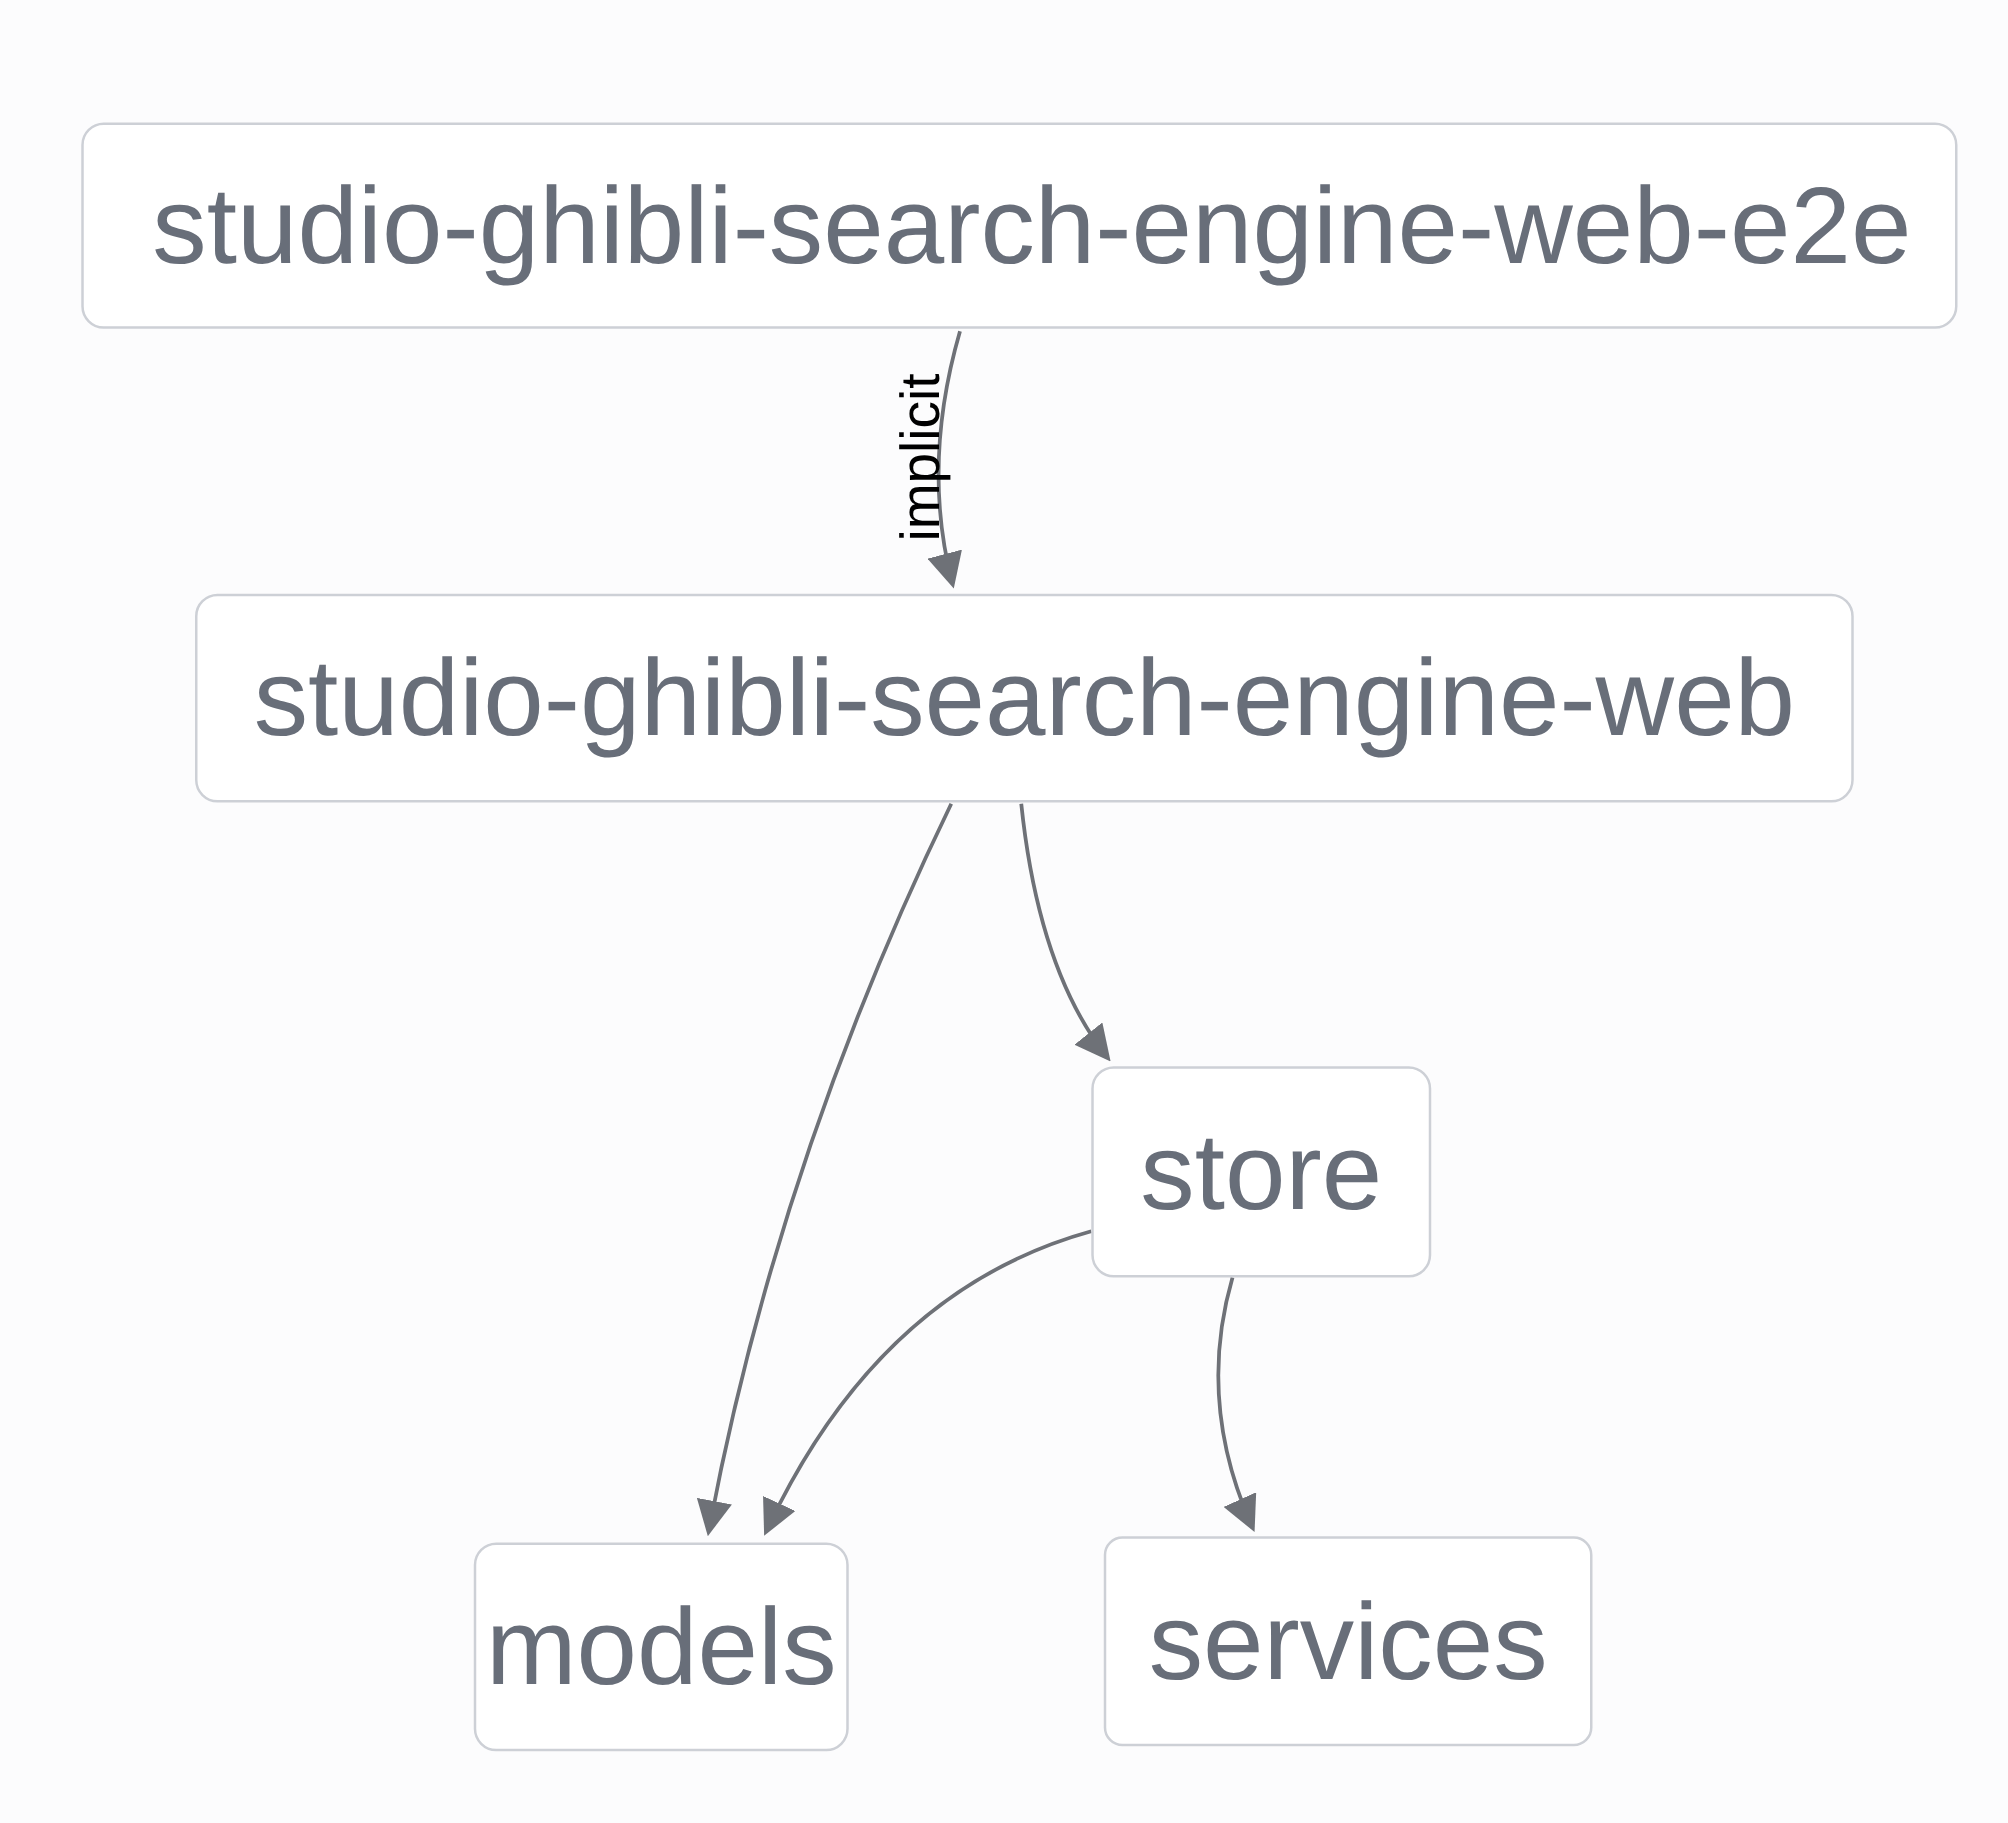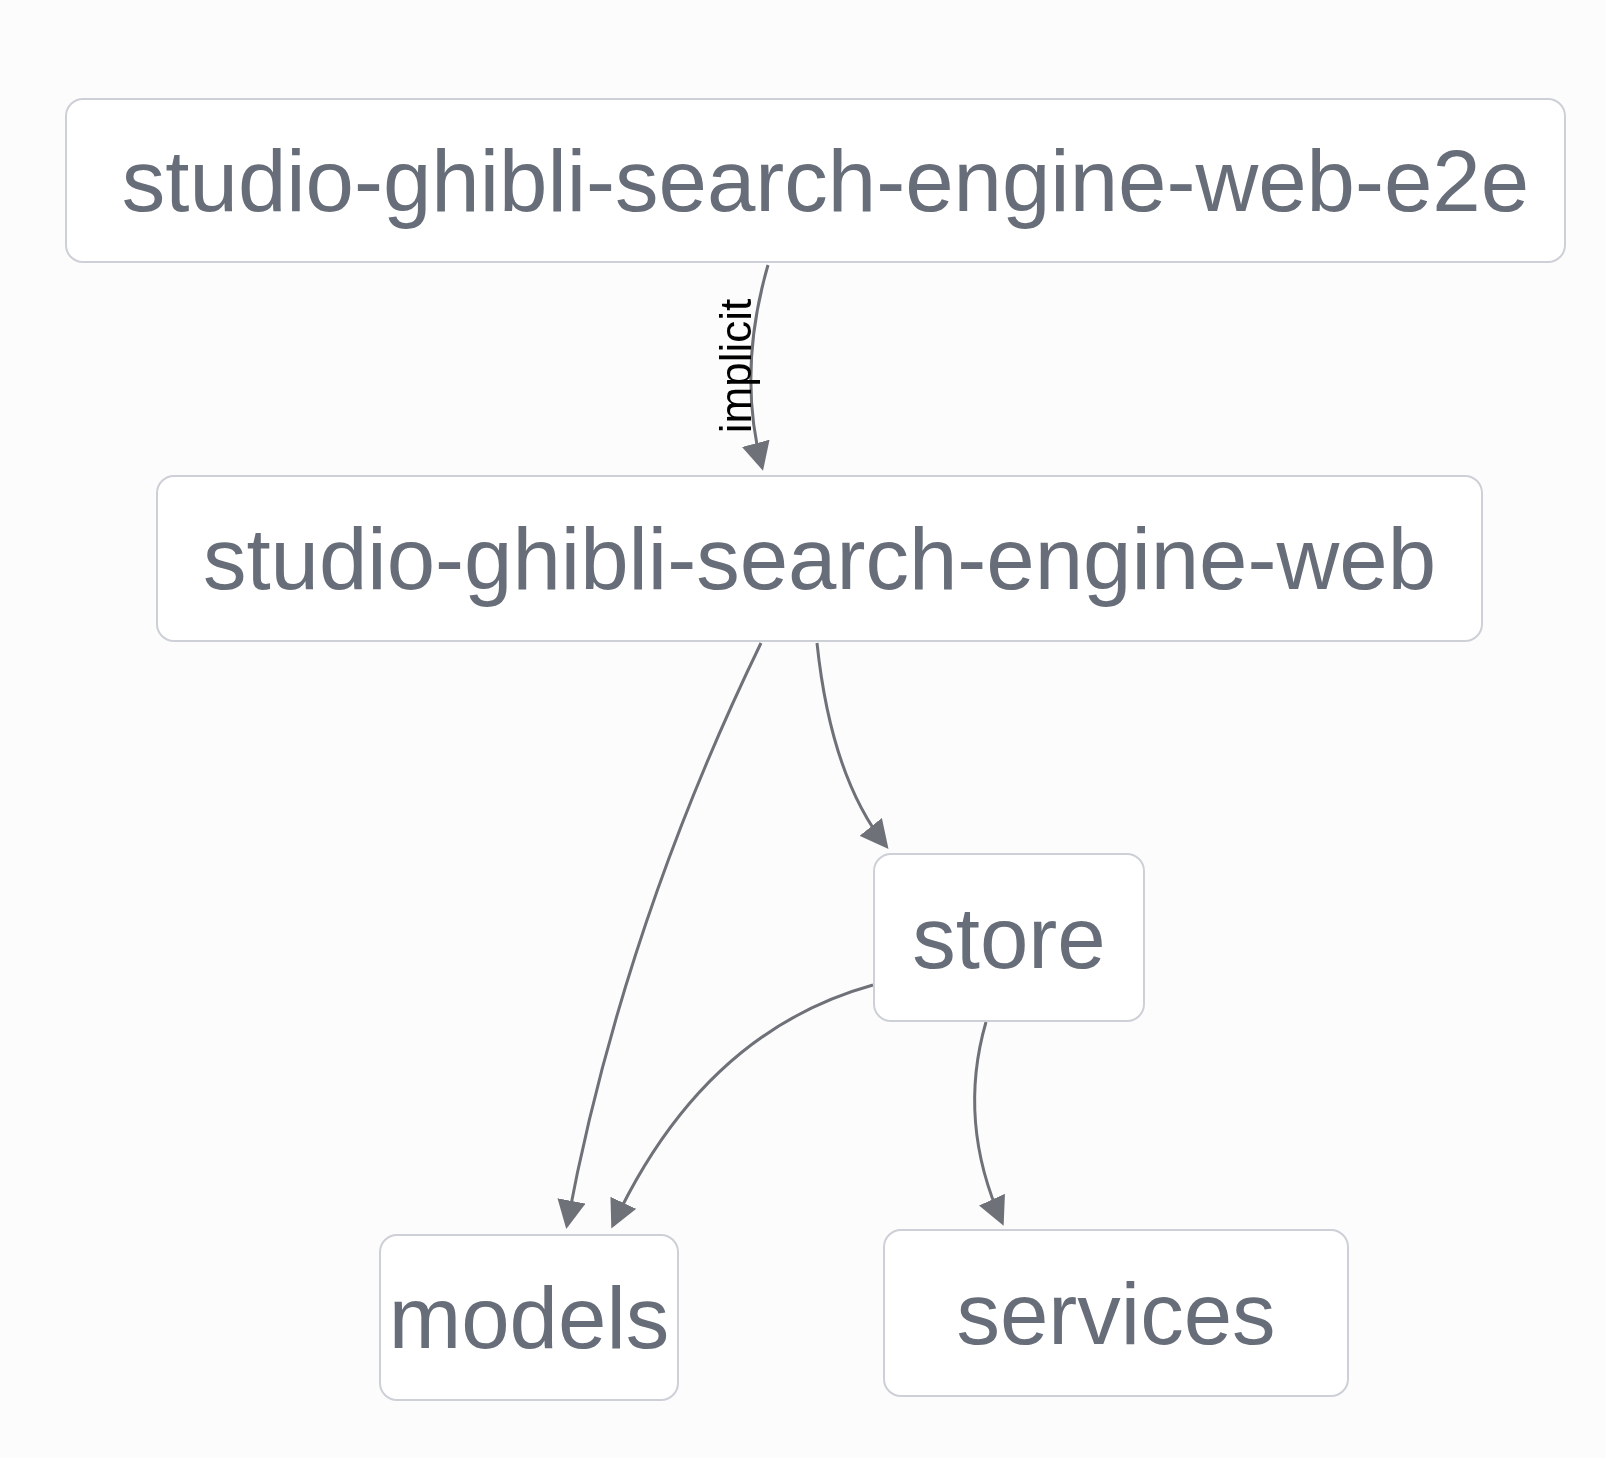--- a/index.html
+++ b/index.html
@@ -46,21 +46,21 @@
   .node-label {
     color: #686e79;
     font-size: 87px;
     line-height: 1;
     white-space: nowrap;
   }
   .node-e2e      { left: 65px;  top: 98px;   width: 1501px; height: 165px; padding-left: 20px; }
   .node-web      { left: 156px; top: 475px;  width: 1327px; height: 167px; }
   .node-store    { left: 873px; top: 853px;  width: 272px;  height: 169px; }
   .node-models   { left: 379px; top: 1234px; width: 300px;  height: 167px; text-align: center; }
-  .node-services { left: 883px; top: 1229px; width: 466px;  height: 168px; }
+  .node-services { left: 883px; top: 1229px; width: 391px;  height: 168px; border-radius: 15px; }
 </style>
 </head>
 <body>
 
 <div class="canvas">
 
   <svg class="edge-layer" viewBox="0 0 1606 1458" xmlns="http://www.w3.org/2000/svg">
     <defs>
       <marker id="arrowhead" viewBox="0 0 10 10" refX="8.6" refY="5" markerWidth="9.5" markerHeight="9.5" orient="auto">
         <path d="M 0 0 L 10 5 L 0 10 z" fill="#6e7177"></path>

